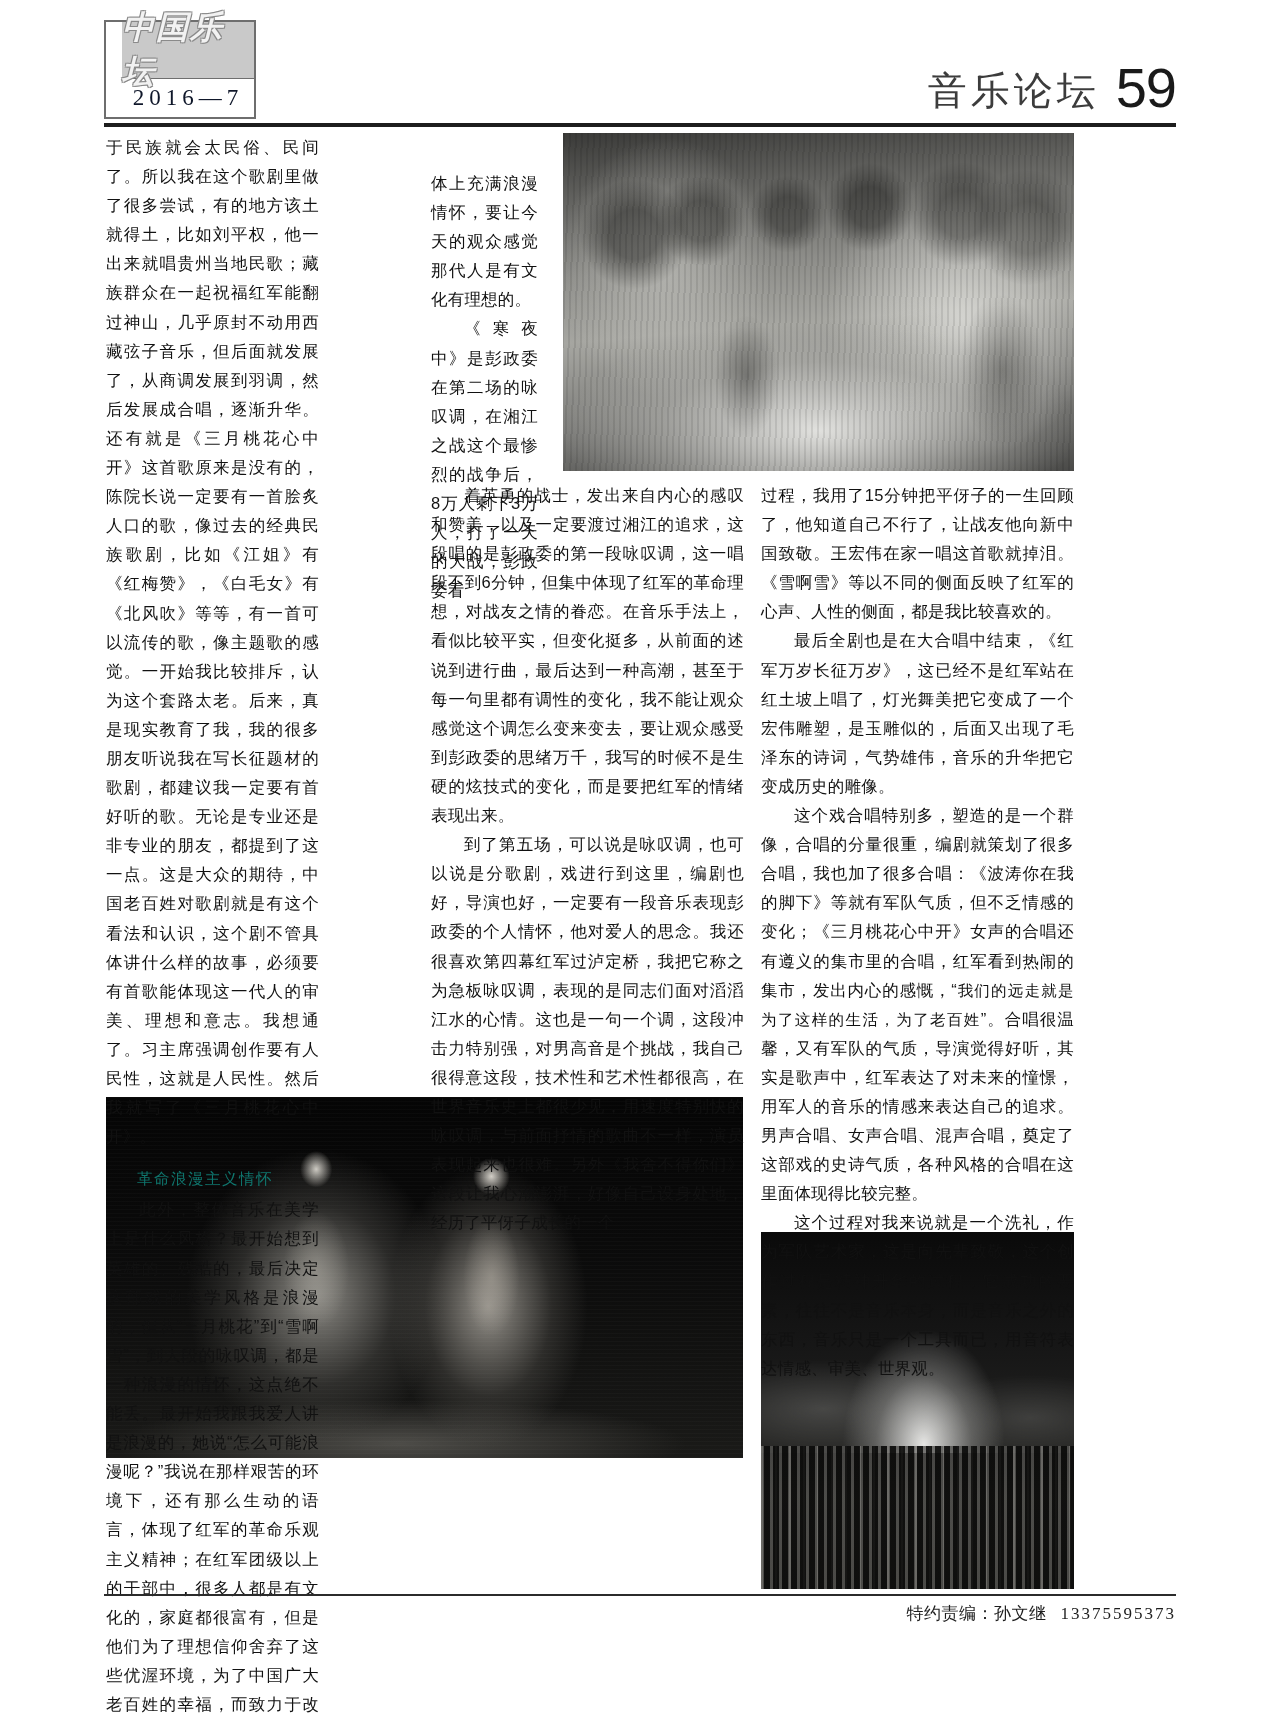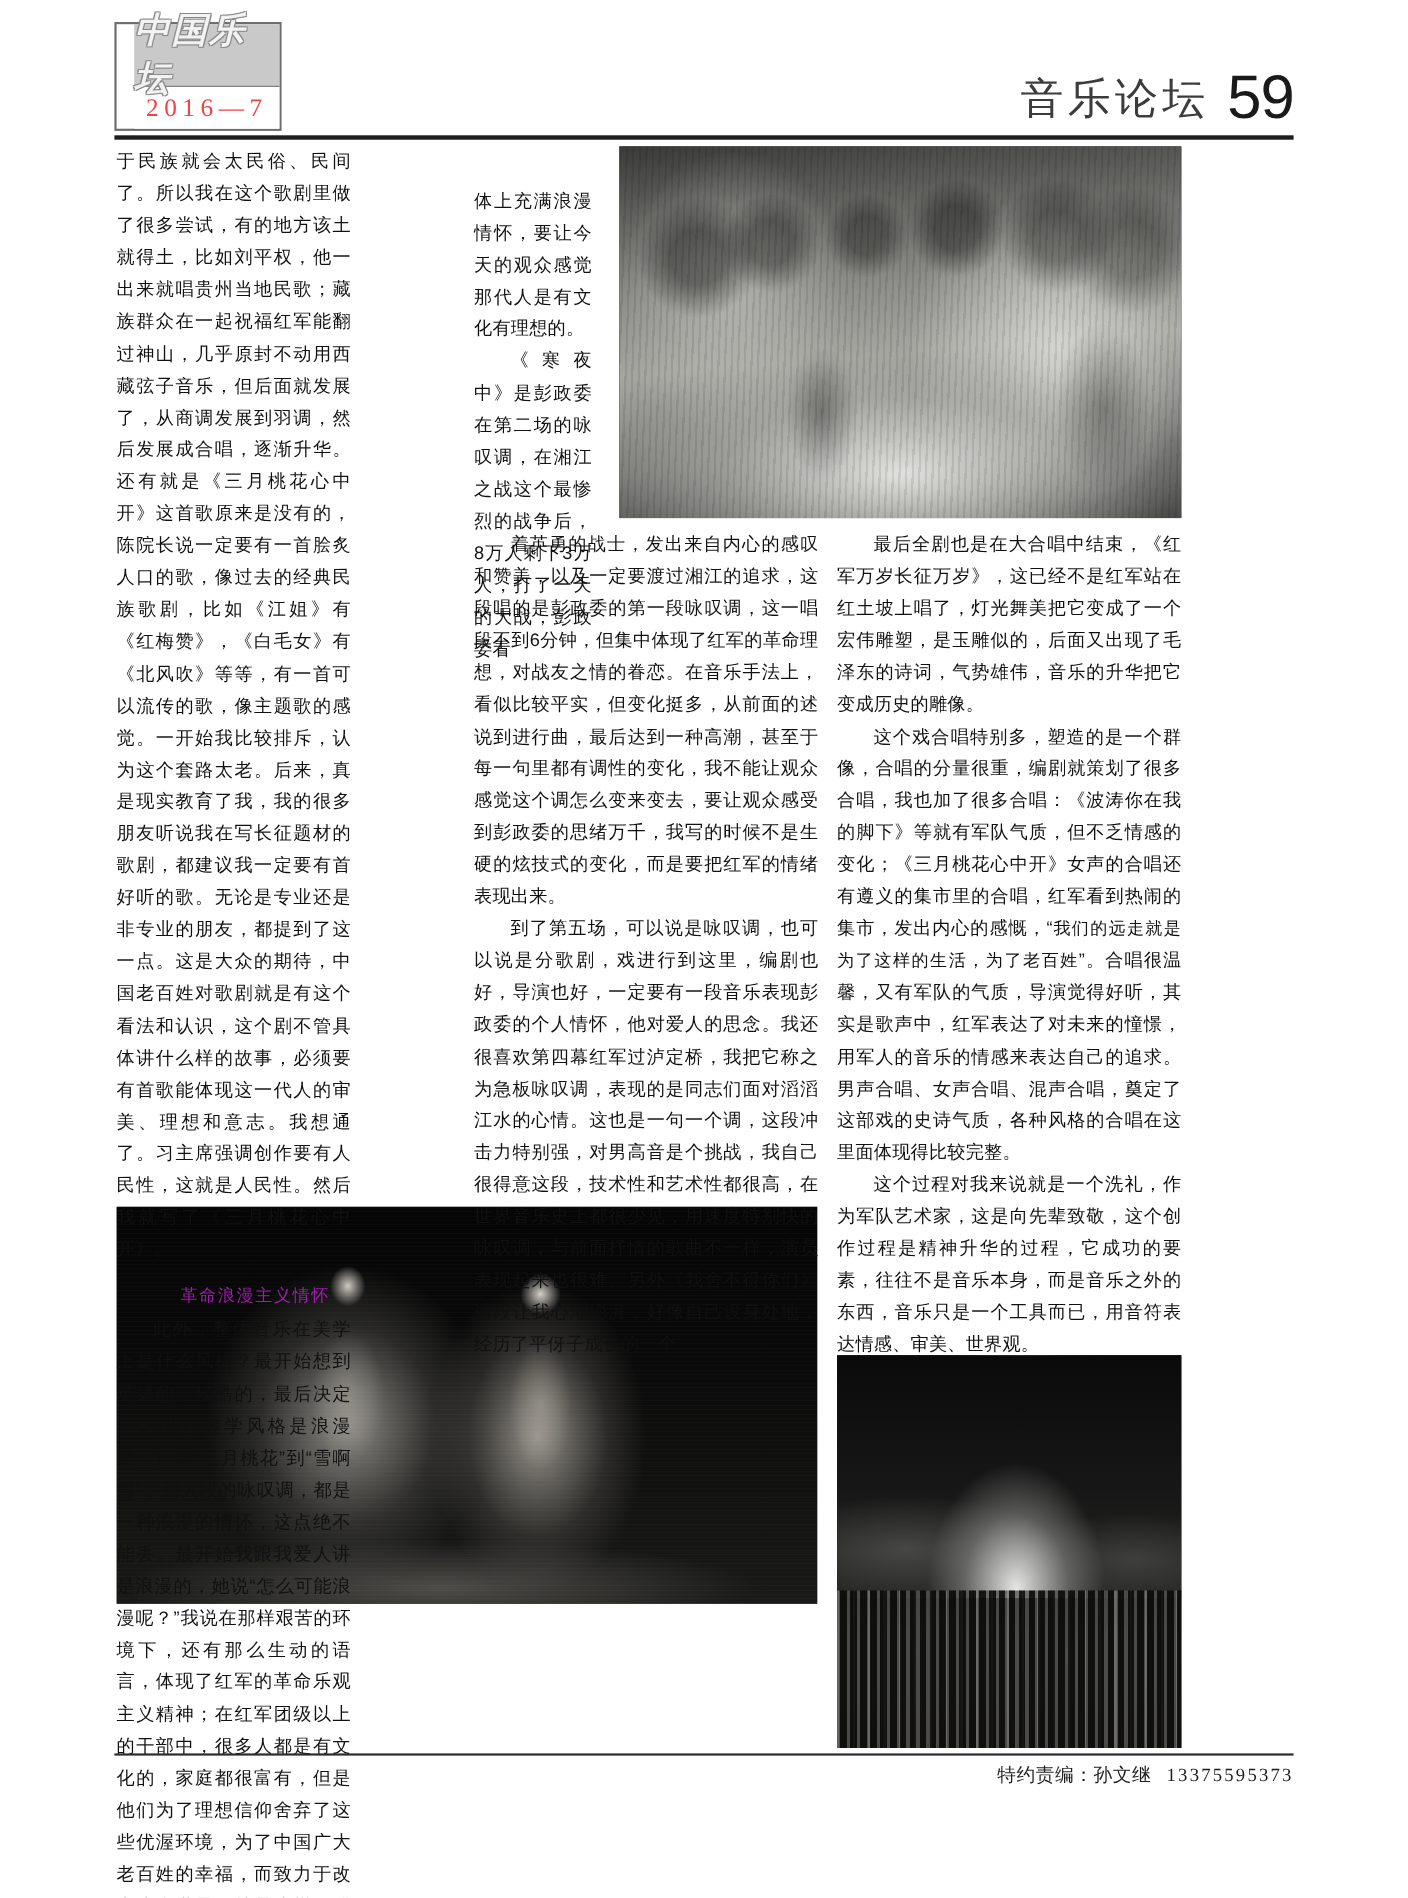--- a/index.html
+++ b/index.html
@@ -46,21 +46,21 @@
   }
   .masthead-year {
     height: 38px;
     background: #ffffff;
     display: flex;
     align-items: center;
     justify-content: center;
     font-family: "Liberation Serif", "DejaVu Serif", serif;
     font-size: 23px;
     letter-spacing: 5px;
-    color: #ef4444;
+    color: #0f172a;
   }
 
   .header-section {
     position: absolute;
     right: 104px;
     top: 60px;
     display: flex;
     align-items: flex-end;
     gap: 16px;
   }
@@ -103,27 +103,26 @@
   .col p.indent { text-indent: 2em; }
 
   #col1 { left: 106px; top: 133px; width: 213px; }
   #col2-top { left: 431px; top: 133px; width: 107px; margin-top: 36px; }
   #col2-main { left: 431px; top: 481px; width: 313px; }
   #col3 { left: 761px; top: 481px; width: 313px; }
 
   .subhead {
     font-family: "Liberation Serif", "DejaVu Serif", serif;
     font-size: 15.5px;
-    color: #a21caf;
+    color: #0f766e;
     letter-spacing: 1.5px;
     text-indent: 2em;
     margin: 0;
     padding-top: 13px;
     padding-bottom: 2px;
-    padding-left: 27px;
   }
   .kai-quote {
     font-family: "Liberation Serif", "DejaVu Serif", serif;
     font-size: 15.5px;
     letter-spacing: 0.6px;
   }
 
   
   .photo {
     position: absolute;
@@ -282,20 +281,21 @@
     <p>体上充满浪漫情怀，要让今天的观众感觉那代人是有文化有理想的。</p>
     <p class="indent">《寒夜中》是彭政委在第二场的咏叹调，在湘江之战这个最惨烈的战争后，8万人剩下3万人，打了一天的大战，彭政委看</p>
   </div>
 
   <div class="col" id="col2-main">
     <p class="indent">着英勇的战士，发出来自内心的感叹和赞美，以及一定要渡过湘江的追求，这段唱的是彭政委的第一段咏叹调，这一唱段不到6分钟，但集中体现了红军的革命理想，对战友之情的眷恋。在音乐手法上，看似比较平实，但变化挺多，从前面的述说到进行曲，最后达到一种高潮，甚至于每一句里都有调性的变化，我不能让观众感觉这个调怎么变来变去，要让观众感受到彭政委的思绪万千，我写的时候不是生硬的炫技式的变化，而是要把红军的情绪表现出来。</p>
     <p class="indent">到了第五场，可以说是咏叹调，也可以说是分歌剧，戏进行到这里，编剧也好，导演也好，一定要有一段音乐表现彭政委的个人情怀，他对爱人的思念。我还很喜欢第四幕红军过泸定桥，我把它称之为急板咏叹调，表现的是同志们面对滔滔江水的心情。这也是一句一个调，这段冲击力特别强，对男高音是个挑战，我自己很得意这段，技术性和艺术性都很高，在世界音乐史上都很少见，用速度特别快的咏叹调，与前面抒情的歌曲不一样，演员表现起来也很难。另外《我舍不得你们》这段让我心潮澎湃，好像自己设身处地，经历了平伢子成长的一个</p>
   </div>
 
   <div class="col" id="col3">
+    <p>过程，我用了15分钟把平伢子的一生回顾了，他知道自己不行了，让战友他向新中国致敬。王宏伟在家一唱这首歌就掉泪。《雪啊雪》等以不同的侧面反映了红军的心声、人性的侧面，都是我比较喜欢的。</p>
     <p class="indent">最后全剧也是在大合唱中结束，《红军万岁长征万岁》，这已经不是红军站在红土坡上唱了，灯光舞美把它变成了一个宏伟雕塑，是玉雕似的，后面又出现了毛泽东的诗词，气势雄伟，音乐的升华把它变成历史的雕像。</p>
     <p class="indent"><span>这个戏合唱特别多，塑造的是一个群像，合唱的分量很重，编剧就策划了很多合唱，我也加了很多合唱：《波涛你在我的脚下》等就有军队气质，但不乏情感的变化；《三月桃花心中开》女声的合唱还有遵义的集市里的合唱，红军看到热闹的集市，发出内心的感慨，“</span><span class="kai-quote">我们的远走就是为了这样的生活，为了老百姓</span><span>”。合唱很温馨，又有军队的气质，导演觉得好听，其实是歌声中，红军表达了对未来的憧憬，用军人的音乐的情感来表达自己的追求。男声合唱、女声合唱、混声合唱，奠定了这部戏的史诗气质，各种风格的合唱在这里面体现得比较完整。</span></p>
     <p class="indent">这个过程对我来说就是一个洗礼，作为军队艺术家，这是向先辈致敬，这个创作过程是精神升华的过程，它成功的要素，往往不是音乐本身，而是音乐之外的东西，音乐只是一个工具而已，用音符表达情感、审美、世界观。</p>
   </div>
 
   <div class="footer-rule"></div>
   <div class="footer-credit">
     <span>特约责编：孙文继</span>
     <span class="footer-phone">13375595373</span>
   </div>

